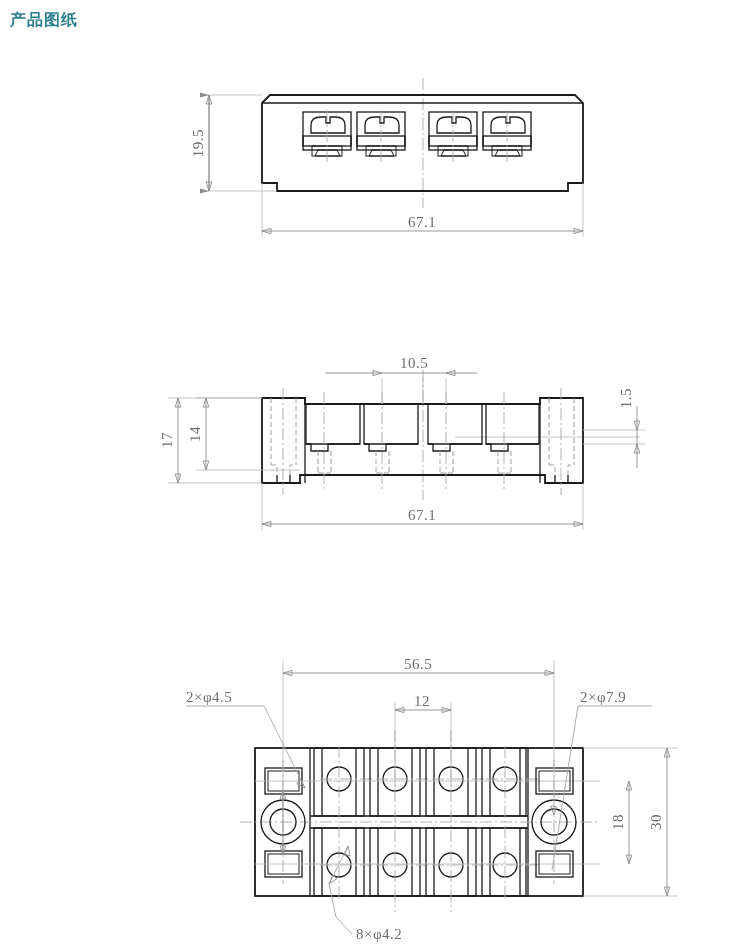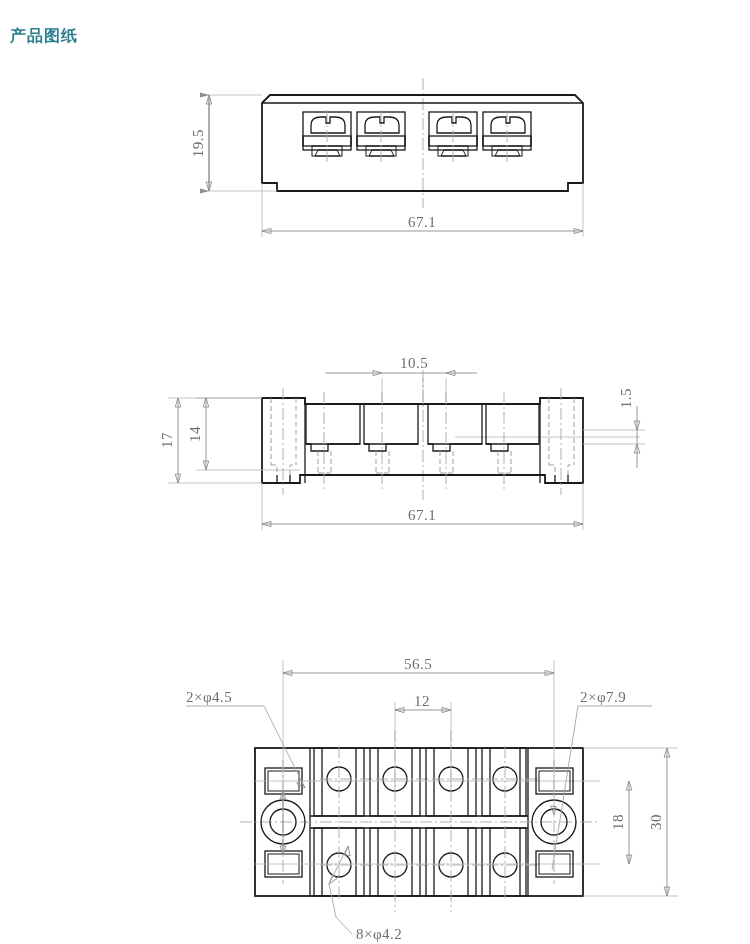--- a/index.html
+++ b/index.html
@@ -11,21 +11,21 @@
   #page {
     position: relative;
     width: 750px;
     height: 944px;
     background: #ffffff;
     overflow: hidden;
   }
   #title {
     position: absolute;
     left: 10px;
-    top: 26px;
+    top: 10px;
     font-family: Liberation Mono, monospace;
     font-size: 16px;
     font-weight: bold;
     letter-spacing: 1px;
     color: #2a7f8e;
     white-space: nowrap;
   }
   #drawing {
     position: absolute;
     left: 0; top: 0;

